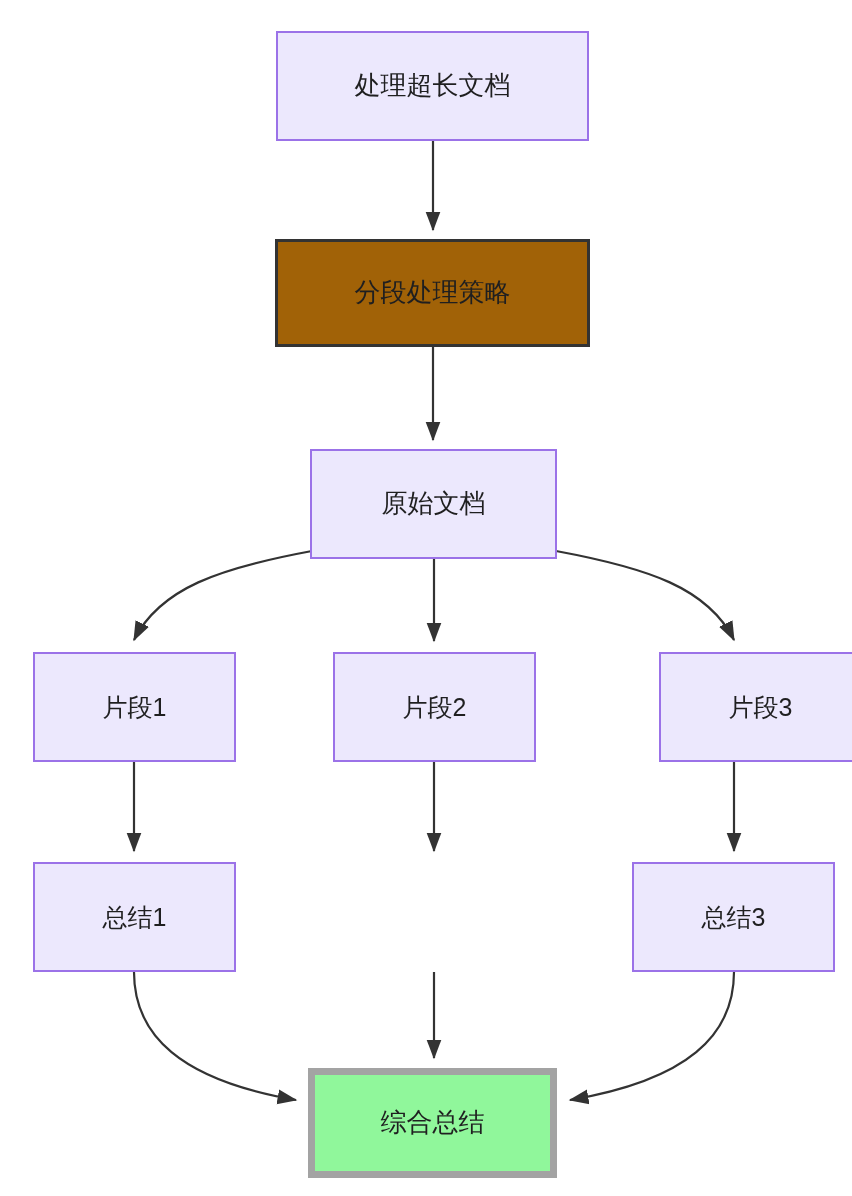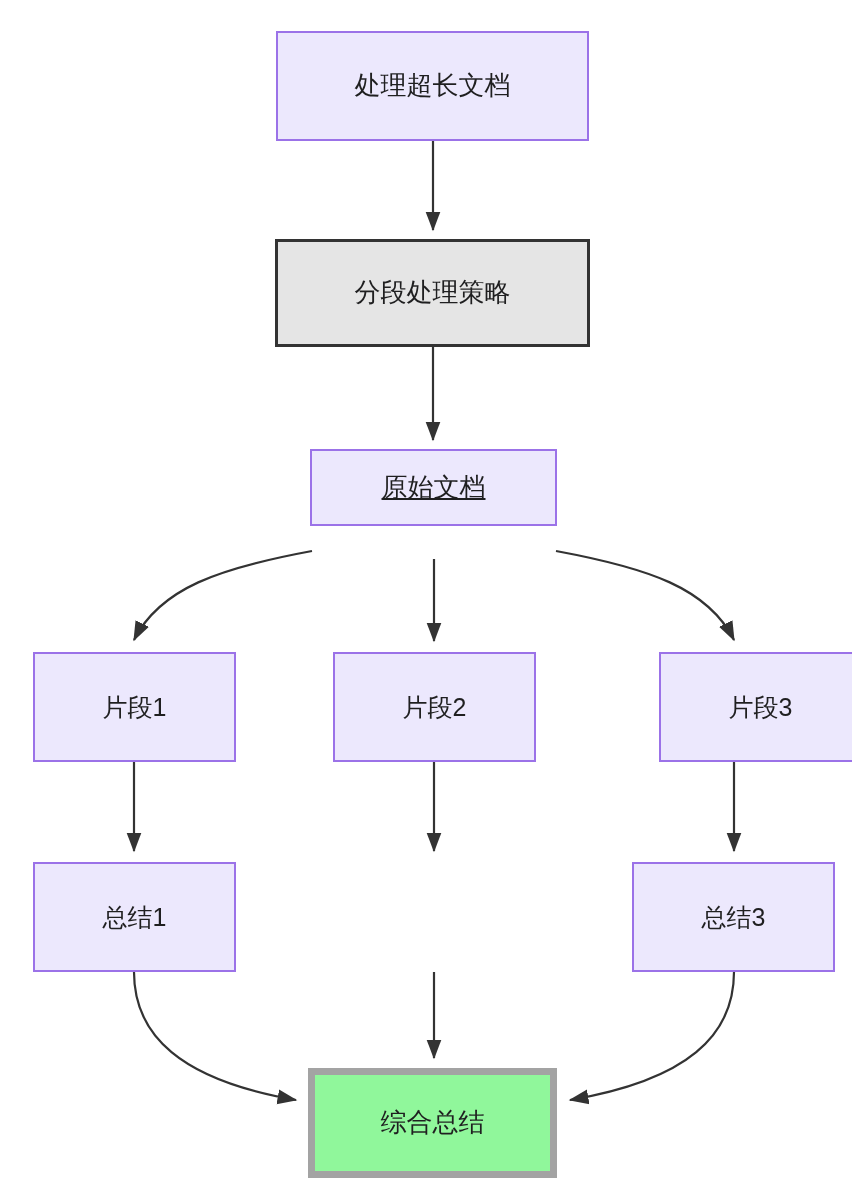--- a/index.html
+++ b/index.html
@@ -40,21 +40,21 @@
     display: block;
   }
   
   .node.style-light {
     background: #ECE8FD;
     border: 2px solid #9B72E8;
     color: #1f1f20;
   }
   
   .node.style-accent {
-    background: #e5e5e5;
+    background: #a16207;
     border: 3px solid #333333;
     color: #1f1f20;
   }
   
   .node.style-success {
     background: #90F79B;
     border: 7px solid #a3a3a3;
     color: #1f1f20;
   }
   .fs-26 { font-size: 26px; }
@@ -96,21 +96,21 @@
   </svg>
 
   <div class="node style-light fs-26" style="left:276px; top:31px; width:313px; height:110px;">
     <span class="node-label">处理超长文档</span>
   </div>
 
   <div class="node style-accent fs-26" style="left:275px; top:239px; width:315px; height:108px;">
     <span class="node-label">分段处理策略</span>
   </div>
 
-  <div class="node style-light fs-26" style="left:310px; top:449px; width:247px; height:77px;text-decoration:underline;">
+  <div class="node style-light fs-26" style="left:310px; top:449px; width:247px; height:110px;">
     <span class="node-label">原始文档</span>
   </div>
 
   <div class="node style-light fs-25" style="left:33px; top:652px; width:203px; height:110px;text-align:right;">
     <span class="node-label">片段1</span>
   </div>
 
   <div class="node style-light fs-25" style="left:333px; top:652px; width:203px; height:110px;">
     <span class="node-label">片段2</span>
   </div>

